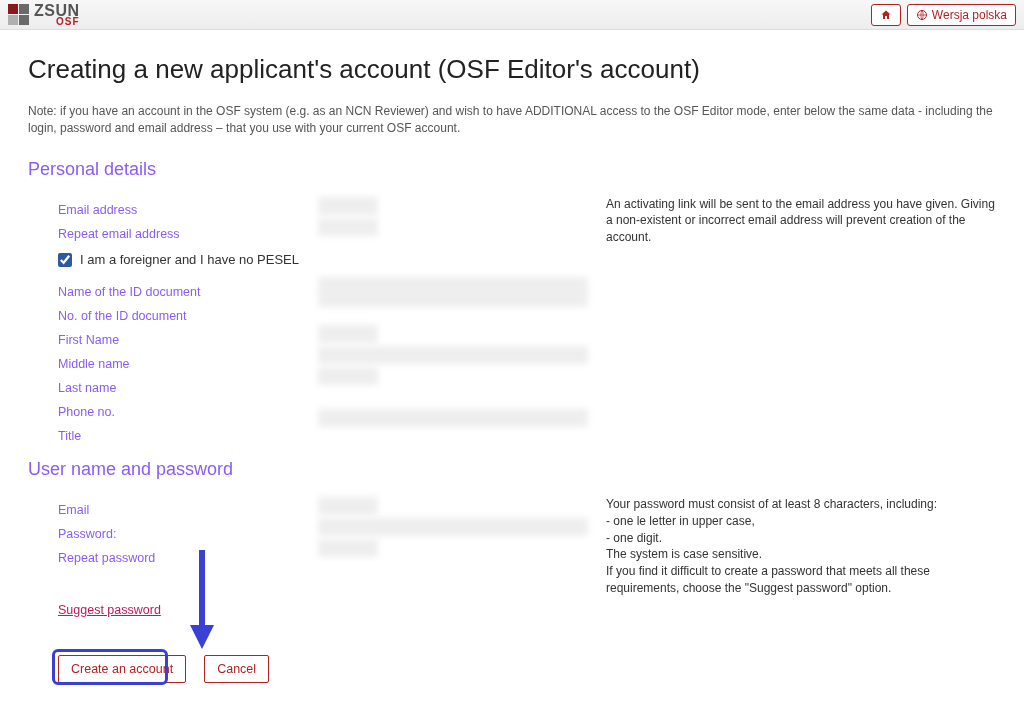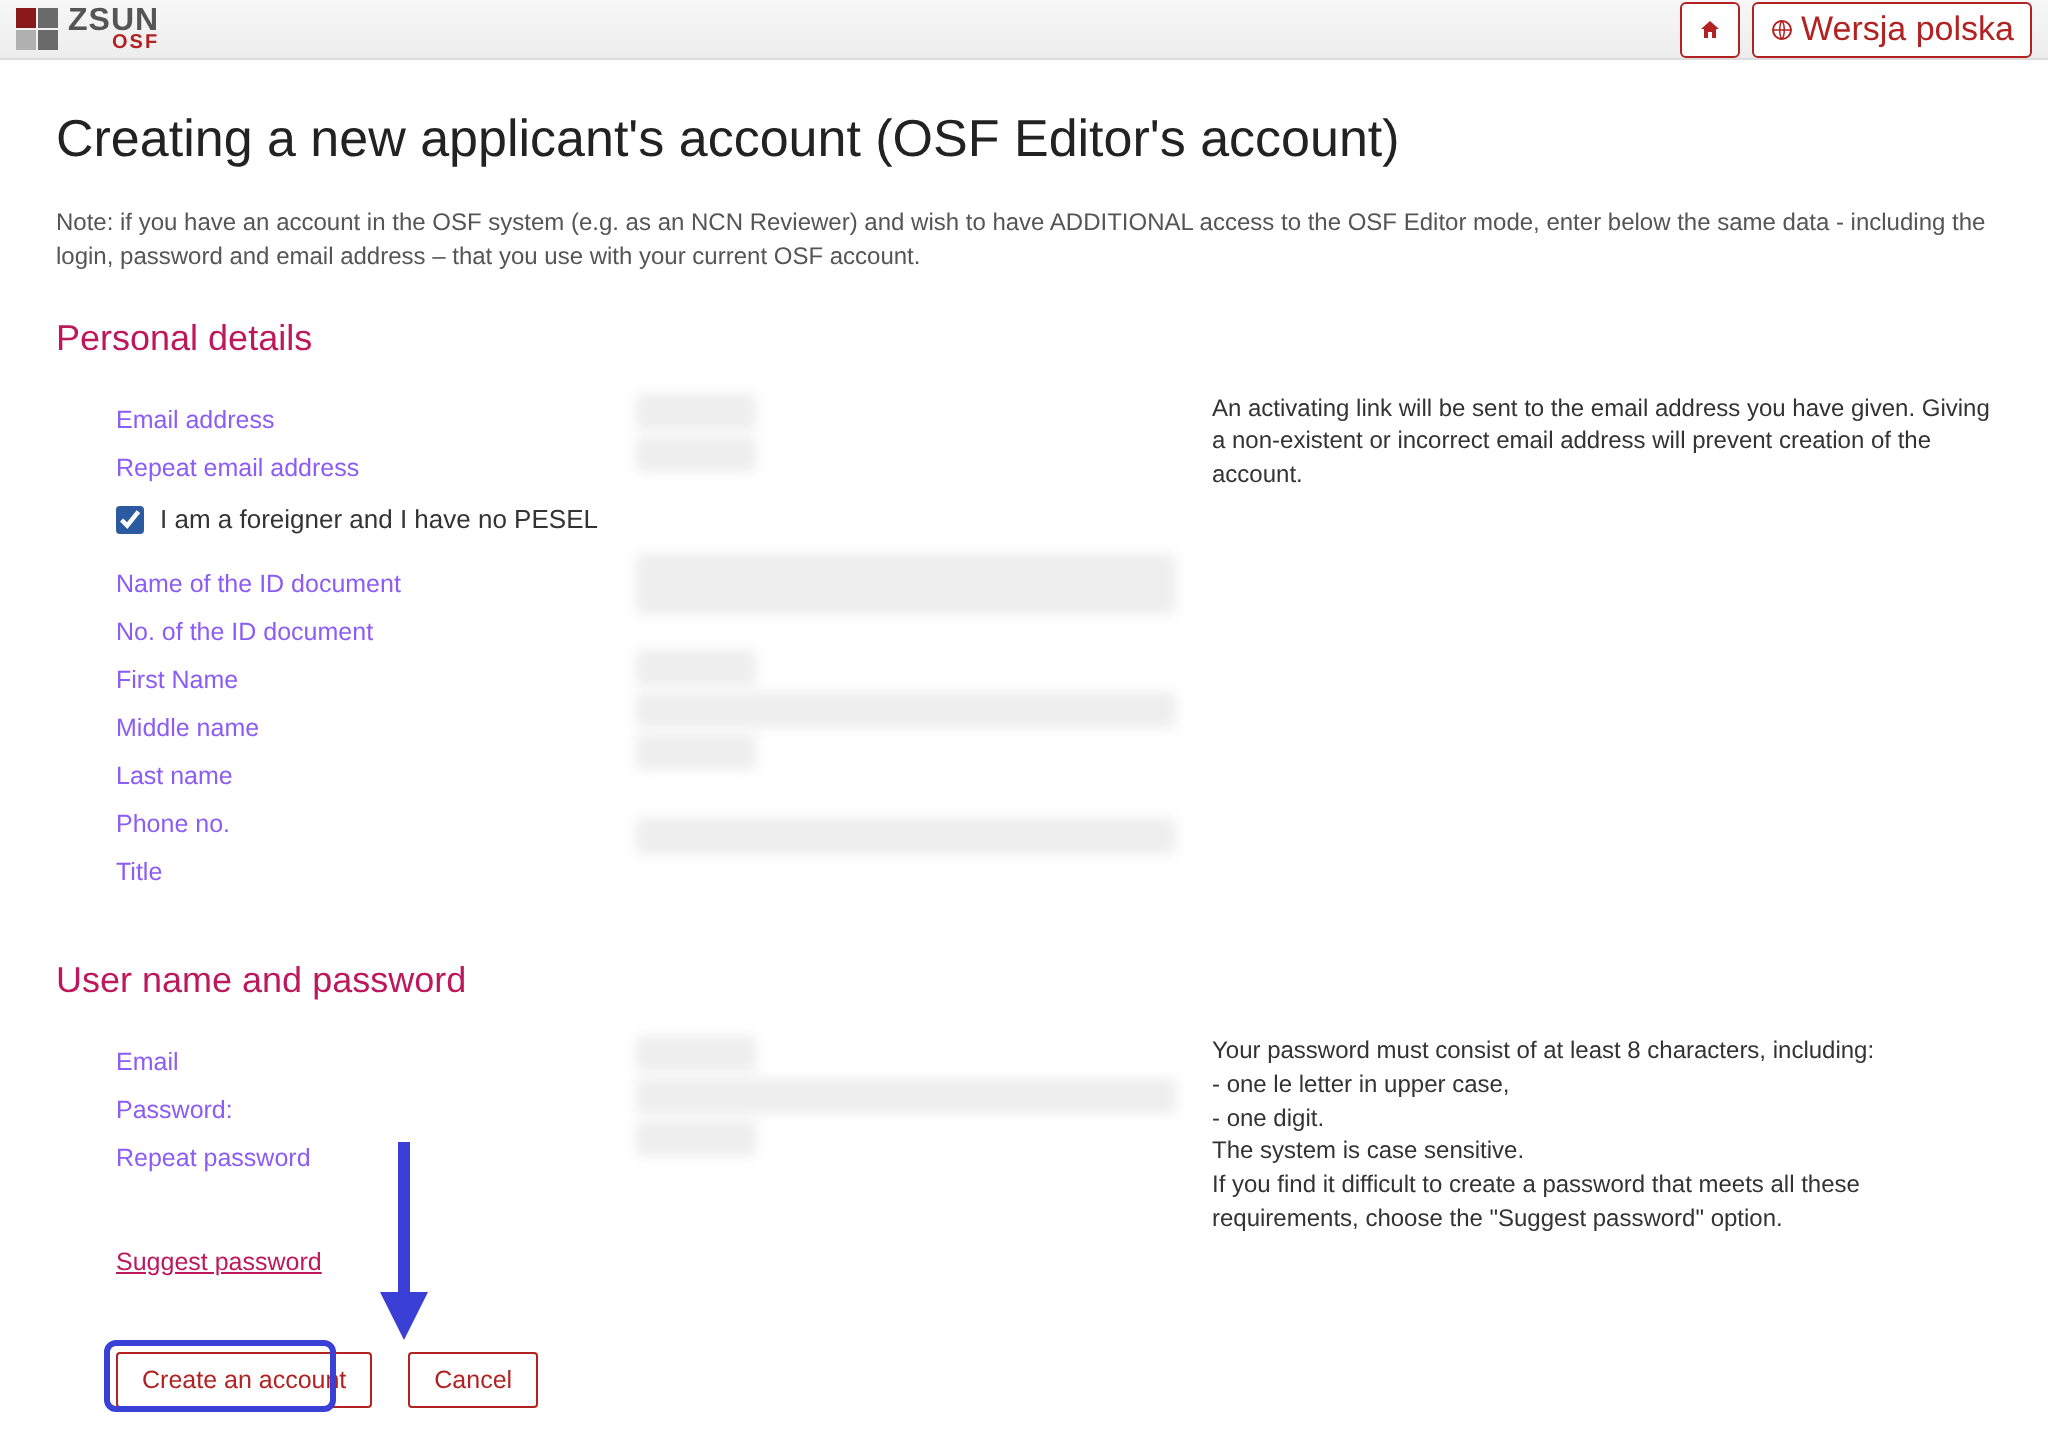--- a/index.html
+++ b/index.html
@@ -9,26 +9,26 @@
   .logo { display: flex; align-items: center; gap: 4px; }
   .logo-mark { width: 22px; height: 22px; position: relative; }
   .logo-mark span { position: absolute; width: 10px; height: 10px; }
   .lm1 { background: #8a1a1a; top: 0; left: 0; }
   .lm2 { background: #6a6a6a; top: 0; left: 11px; }
   .lm3 { background: #b0b0b0; top: 11px; left: 0; }
   .lm4 { background: #6a6a6a; top: 11px; left: 11px; }
   .logo-text { font-weight: 600; font-size: 16px; color: #555; letter-spacing: 0.5px; line-height: 1; }
   .logo-text .osf { color: #b22222; font-size: 10px; display: block; text-align: right; margin-top: -2px; letter-spacing: 1px; }
   .topright { display: flex; gap: 6px; }
-  .outline-btn { border: 1px solid #b22222; color: #b22222; background: #fff; border-radius: 3px; padding: 3px 8px; font-size: 17px; display: inline-flex; align-items: center; gap: 4px; cursor: pointer; }
+  .outline-btn { border: 1px solid #b22222; color: #b22222; background: #fff; border-radius: 3px; padding: 3px 8px; font-size: 12px; display: inline-flex; align-items: center; gap: 4px; cursor: pointer; }
   .outline-btn svg { width: 12px; height: 12px; }
   .content { padding: 24px 28px 24px 28px; }
   h1 { font-size: 26px; font-weight: 400; color: #222; margin-bottom: 18px; }
   .note { font-size: 12px; color: #555; line-height: 1.4; margin-bottom: 22px; }
-  h2 { font-size: 18px; font-weight: 400; color: #be185d; margin-bottom: 12px; margin-top: 22px; }
+  h2 { font-size: 18px; font-weight: 400; color: #8b5cf6; margin-bottom: 12px; margin-top: 1px; }
   .form-area { display: flex; gap: 0; }
   .col-labels { width: 290px; padding-left: 30px; padding-top: 6px; }
   .col-inputs { width: 270px; padding-top: 2px; }
   .col-help { flex: 1; padding-left: 18px; padding-top: 4px; font-size: 12px; color: #333; line-height: 1.4; }
   .row { height: 24px; display: flex; align-items: center; font-size: 12.5px; color: #8b5cf6; }
   .col-inputs .blur { height: 18px; margin: 3px 0; background: #eee; border-radius: 2px; filter: blur(3px); }
   .col-inputs .blur.tall { height: 30px; margin: 1px 0 5px 0; }
   .col-inputs .blur.short { width: 60px; }
   .checkbox-row { display: flex; align-items: center; gap: 8px; padding-left: 30px; height: 28px; }
   .checkbox-row input { width: 14px; height: 14px; accent-color: #2c5aa0; }

